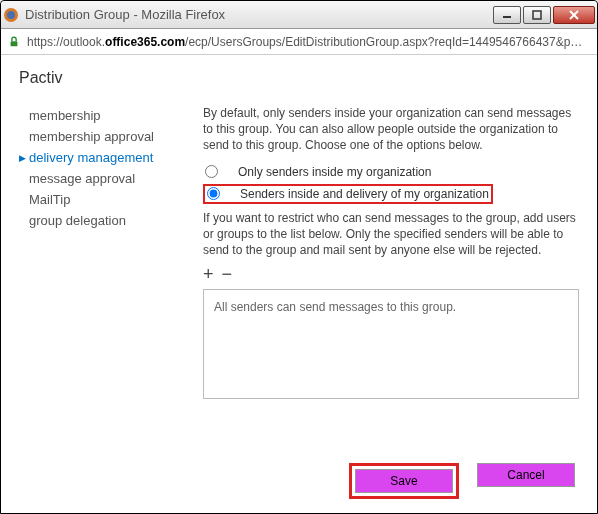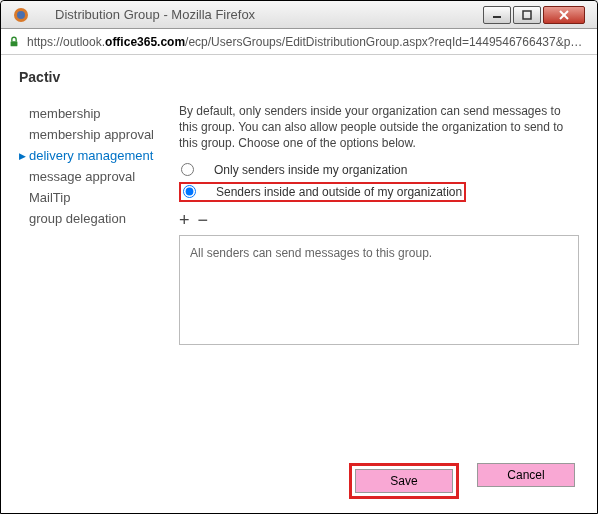--- a/index.html
+++ b/index.html
@@ -1,48 +1,48 @@
 <!DOCTYPE html>
 <html><head>
 <meta charset="utf-8">
 <style>
   * { box-sizing: border-box; margin: 0; padding: 0; }
   html, body { width: 598px; height: 514px; font-family: "Segoe UI", Arial, sans-serif; font-size: 12px; color: #333; background: #f0f0f0; overflow: hidden; }
   .window { width: 598px; height: 514px; background: #fff; border: 1px solid #000; border-radius: 4px 4px 0 0; display: flex; flex-direction: column; }
-  .titlebar { height: 28px; background: linear-gradient(#f7f7f7,#e0e0e0); display: flex; align-items: center; padding: 0 12px; border-bottom: 1px solid #999; border-radius: 4px 4px 0 0; gap: 20px; }
+  .titlebar { height: 28px; background: linear-gradient(#f7f7f7,#e0e0e0); display: flex; align-items: center; padding: 0 2px; border-bottom: 1px solid #999; border-radius: 4px 4px 0 0; }
   .title-icon { width:16px; height:16px; margin-right:6px; display:inline-flex; }
   .title-text { flex: 1; color: #555; font-size: 13px; white-space: nowrap; overflow: hidden; text-overflow: ellipsis; }
   .win-btns { display:flex; gap:2px; }
   .win-btn { width: 28px; height: 18px; display:flex; align-items:center; justify-content:center; border:1px solid #555; border-radius:2px; font-size:10px; cursor:default; background:linear-gradient(#fdfdfd,#d0d0d0); }
   .win-btn.min { }
   .win-btn.max { }
   .win-btn.close { background:linear-gradient(#e89a8f,#c0392b); color:#fff; border-color:#7a2016; width:42px; }
   .addr { height: 26px; display:flex; align-items:center; padding:0 6px; border-bottom:1px solid #ccc; background:#fff; }
   .lock { width:14px; height:14px; margin-right:6px; color:#2e8b2e; display:inline-flex; align-items:center; justify-content:center; }
   .url { flex:1; white-space:nowrap; overflow:hidden; text-overflow:ellipsis; color:#555; font-size:12px; }
   .url b { color:#000; font-weight:600;margin-top:28px; }
   .content { flex:1; display:flex; flex-direction:column; padding: 14px 18px 10px 18px; position:relative; overflow:hidden; }
-  .page-title { font-size: 14px; font-weight: 700; color:#333; margin-bottom:18px; }
+  .page-title { font-size: 16px; font-weight: 400; color:#333; margin-bottom:18px; }
   .body { flex:1; display:flex; overflow:hidden; }
   .sidebar { width: 160px; flex-shrink:0; }
   .nav-item { display:flex; align-items:center; padding: 3px 0; font-size:13px; color:#555; cursor:pointer; }
   .nav-item .caret { width:8px; display:inline-block; color:#0072c6; font-size:9px; visibility:hidden; margin-right:2px; }
   .nav-item.active { color:#0072c6; }
   .nav-item.active .caret { visibility:visible; }
-  .main { flex:1; display:flex; flex-direction:column; font-size:12px; }
+  .main { flex:1; display:flex; flex-direction:column; font-size:12px;margin-left:24px; }
   .intro { color:#444; line-height:1.35; margin-bottom:8px; }
   .radio-row { display:flex; align-items:center; margin:2px 0; padding:1px 2px;gap:14px; }
   .radio-row input { margin-right:6px; }
   .radio-row.highlight { border:2px solid #d22; display:inline-flex; }
   .restrict { margin-top:4px; color:#444; line-height:1.35; }
   .pm { margin-top:6px; font-size:18px; color:#444; letter-spacing:2px; }
   .pm span { cursor:pointer; user-select:none; margin-right:6px; font-weight:300; }
   .listbox { margin-top:4px; border:1px solid #bbb; height:110px; padding:10px; color:#666; font-size:12px; }
   .footer { display:flex; justify-content:flex-end; gap:18px; padding: 10px 4px 4px 0; }
-  .btn { min-width:98px; height:24px; border:1px solid #999; background:#f9a8d4; font-size:12px; cursor:pointer; }
+  .btn { min-width:98px; height:24px; border:1px solid #999; background:#d946ef; font-size:12px; cursor:pointer; }
   .btn-hl { border:3px solid #d22; padding:3px; display:inline-block; }
   .btn-hl .btn { border:1px solid #999; }
 </style>
 </head>
 <body>
 
 <div class="window">
 
   <div class="titlebar">
     <span class="title-icon">
@@ -119,24 +119,25 @@
         <div class="intro">By default, only senders inside your organization can send messages to this group. You can also allow people outside the organization to send to this group. Choose one of the options below.</div>
 
         <label class="radio-row">
           <input type="radio" name="senders" style="">
           <span>Only senders inside my organization</span>
         </label>
 
         <div>
           <label class="radio-row highlight">
             <input type="radio" name="senders" checked="" style="">
-            <span>Senders inside and outside of my organization</span>
+            <span>Senders inside and delivery of my organization</span>
           </label>
         </div>
 
+        <div class="restrict">If you want to restrict who can send messages to the group, add users or groups to the list below. Only the specified senders will be able to send to the group and mail sent by anyone else will be rejected.</div>
 
         <div class="pm">
           <span>+</span><span>−</span>
         </div>
 
         <div class="listbox">
           <span>All senders can send messages to this group.</span>
         </div>
       </div>
     </div>

